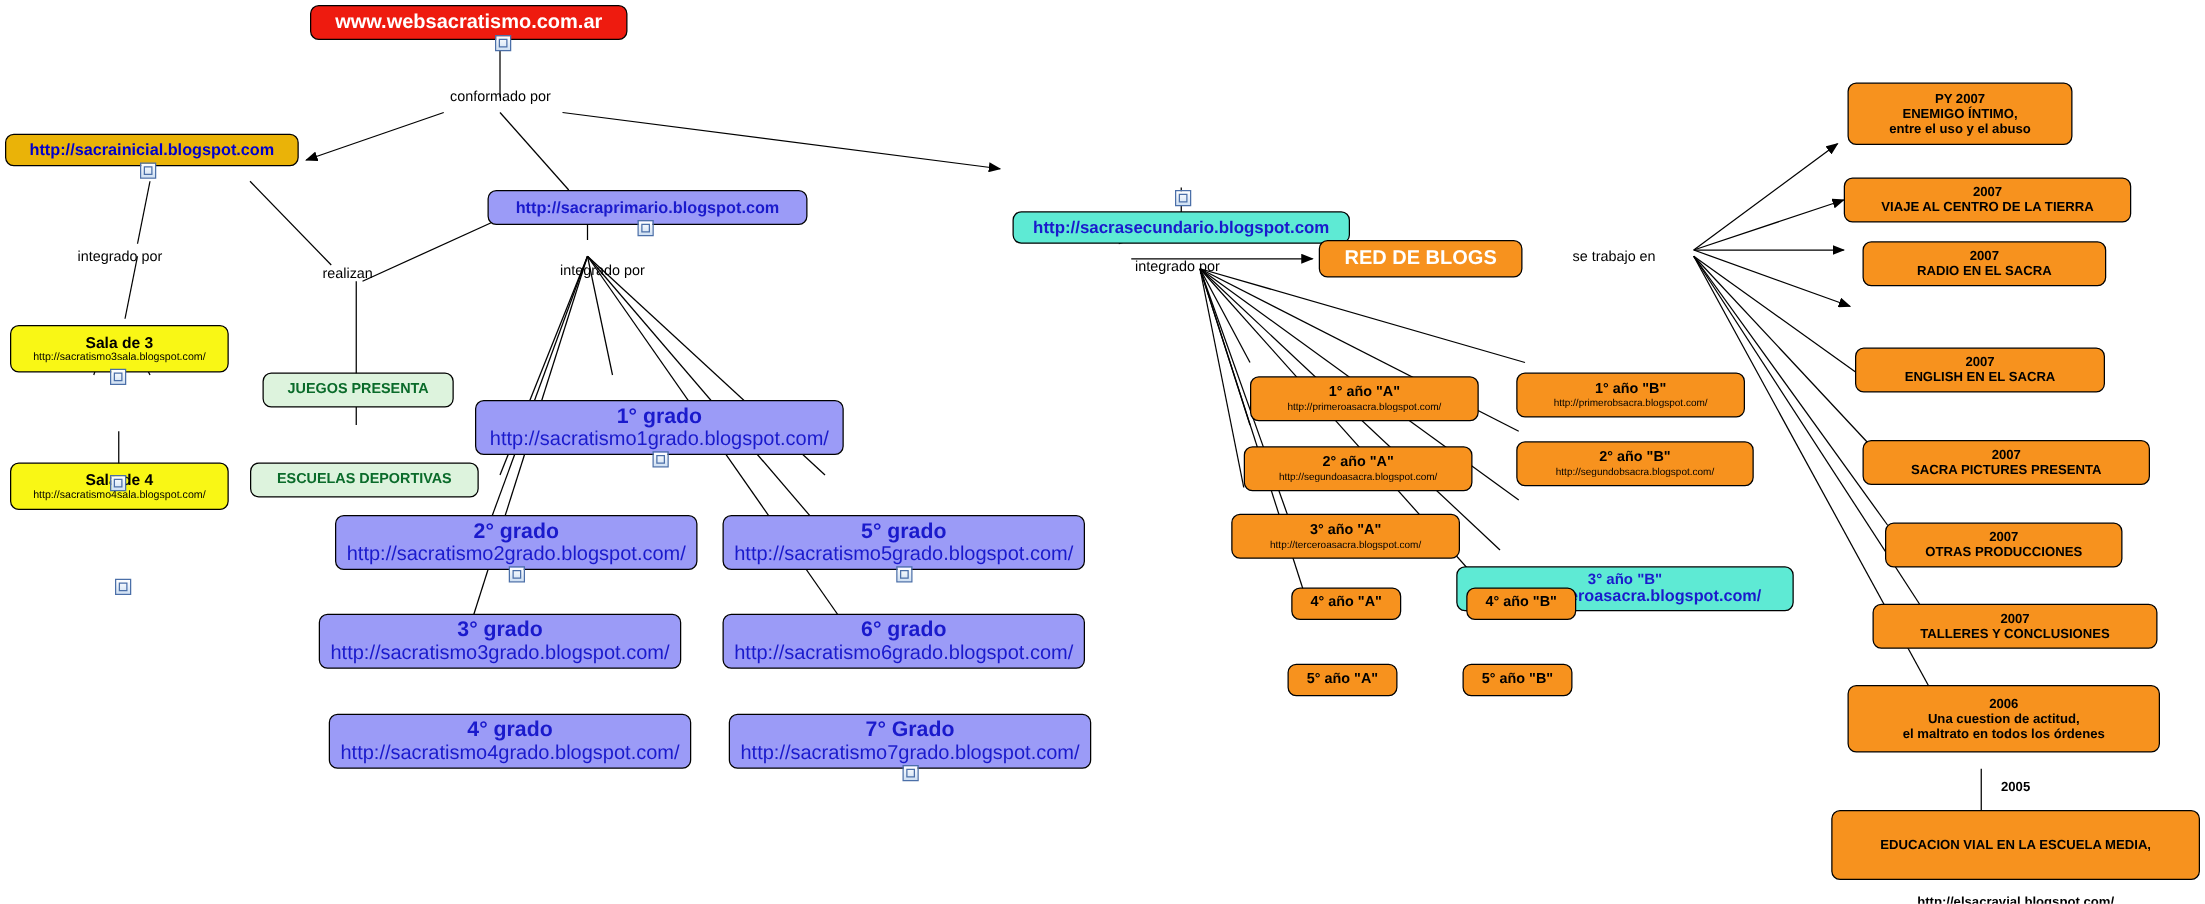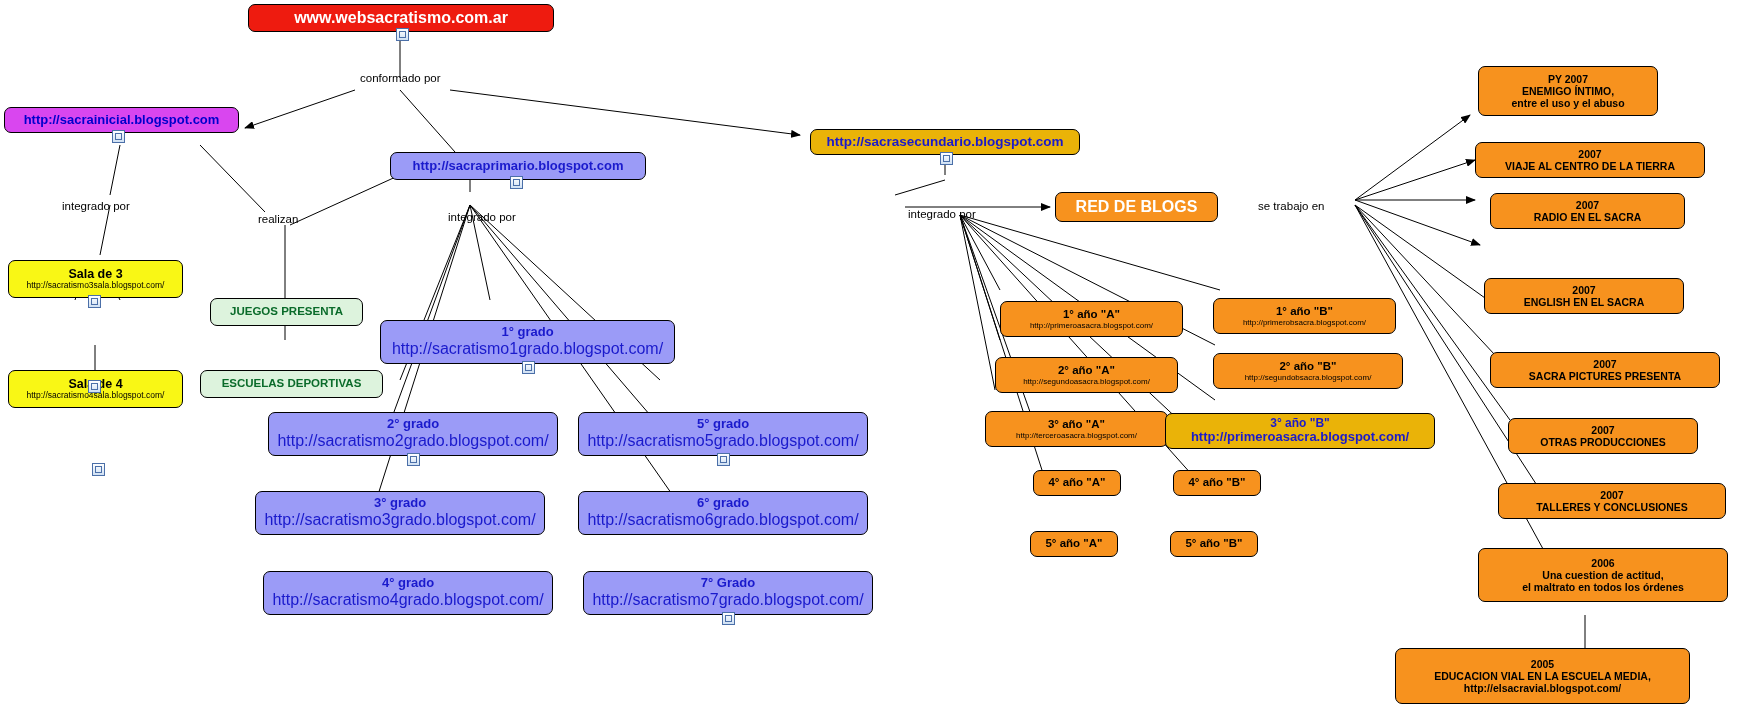--- a/index.html
+++ b/index.html
@@ -6,35 +6,35 @@
   body{width:1764px;height:723px;position:relative;overflow:hidden;
        font-family:"Liberation Sans", sans-serif;}
   #canvas{position:absolute;left:0;top:0;width:1764px;height:723px;}
   svg.lines{position:absolute;left:0;top:0;width:1764px;height:723px;pointer-events:none;}
   .node{position:absolute;box-sizing:border-box;border:1px solid #000;
         border-radius:7px;text-align:center;display:flex;flex-direction:column;
         align-items:center;justify-content:center;line-height:1.15;}
   .node .l1{font-weight:bold;}
   .node .l2{}
   .red{background:#ee1b0f;color:#ffffff;font-weight:bold;font-size:16px;}
-  .yellowbig{background:#d946ef;color:#0000cc;font-weight:bold;font-size:13px;}
+  .yellowbig{background:#eab308;color:#0000cc;font-weight:bold;font-size:13px;}
   .yellow{background:#f9f715;color:#000;}
   .yellow .l1{font-size:12.5px;color:#000;}
   .yellow .l2{font-size:8.5px;color:#000;}
   .blue{background:#9b9bf7;color:#1a1acc;}
-  .blue .l1{font-size:13px;}
+  .blue .l1{font-size:17px;}
   .blue .l2{font-size:16px;}
   .blueflat{background:#9b9bf7;color:#1a1acc;font-weight:bold;font-size:13px;}
   .green{background:#ddf3dd;color:#0a6b2a;font-weight:bold;font-size:11.5px;}
   .orange{background:#f7921e;color:#000;}
   .orange .l1{font-size:11.5px;font-weight:bold;}
   .orange .l2{font-size:8px;font-weight:normal;}
   .orangebig{background:#f7921e;color:#ffffff;font-weight:bold;font-size:16px;}
   .orangeline{background:#f7921e;color:#000;font-weight:bold;font-size:10.5px;}
-  .orangeblue{background:#eab308;color:#1a1acc;font-weight:bold;font-size:13.5px;}
+  .orangeblue{background:#5eead4;color:#1a1acc;font-weight:bold;font-size:13.5px;margin-top:40px;}
   .lbl{position:absolute;font-size:11.5px;color:#000;white-space:nowrap;}
   .ico{position:absolute;width:11px;height:11px;border:1px solid #4b6fa8;
        background:linear-gradient(#ffffff,#cfe0f3);}
   .ico:after{content:"";position:absolute;left:2px;top:2px;width:5px;height:5px;
        border:1px solid #4b6fa8;}
 </style>
 </head>
 <body>
 
 <div id="canvas">
@@ -100,21 +100,21 @@
       <path d="M1355,200 L1480,245" marker-end="url(#ah)"></path>
       <path d="M1355,205 L1485,298"></path>
       <path d="M1355,205 L1495,355"></path>
       <path d="M1355,205 L1510,420"></path>
       <path d="M1355,205 L1540,490"></path>
       <path d="M1355,205 L1560,580"></path>
       <path d="M1585,615 L1585,648"></path>
     </g>
   </svg>
 
-  <div class="node red" style="left:248px;top:4px;width:306px;height:28px;">
+  <div class="node red" style="left:248px;top:4px;width:254px;height:28px;">
     <span class="l1">www.websacratismo.com.ar</span>
   </div>
   <span class="ico" style="left:396px;top:28px;"></span>
 
   <span class="lbl" style="left:360px;top:72px;">conformado por</span>
 
   <div class="node yellowbig" style="left:4px;top:107px;width:235px;height:26px;">
     <span class="l1">http://sacrainicial.blogspot.com</span>
   </div>
   <span class="ico" style="left:112px;top:130px;"></span>
@@ -272,19 +272,19 @@
     <span class="l1">2007</span>
     <span class="l1">TALLERES Y CONCLUSIONES</span>
   </div>
 
   <div class="node orangeline" style="left:1478px;top:548px;width:250px;height:54px;">
     <span class="l1">2006</span>
     <span class="l1">Una cuestion de actitud,</span>
     <span class="l1">el maltrato en todos los órdenes</span>
   </div>
 
-  <div class="node orangeline" style="left:1395px;top:648px;width:295px;height:56px;">
+  <div class="node orangeline" style="left:1465px;top:648px;width:295px;height:56px;gap:34px;">
     <span class="l1">2005</span>
     <span class="l1">EDUCACION VIAL EN LA ESCUELA MEDIA,</span>
     <span class="l1">http://elsacravial.blogspot.com/</span>
   </div>
 
 </div>
 
 </body></html>

